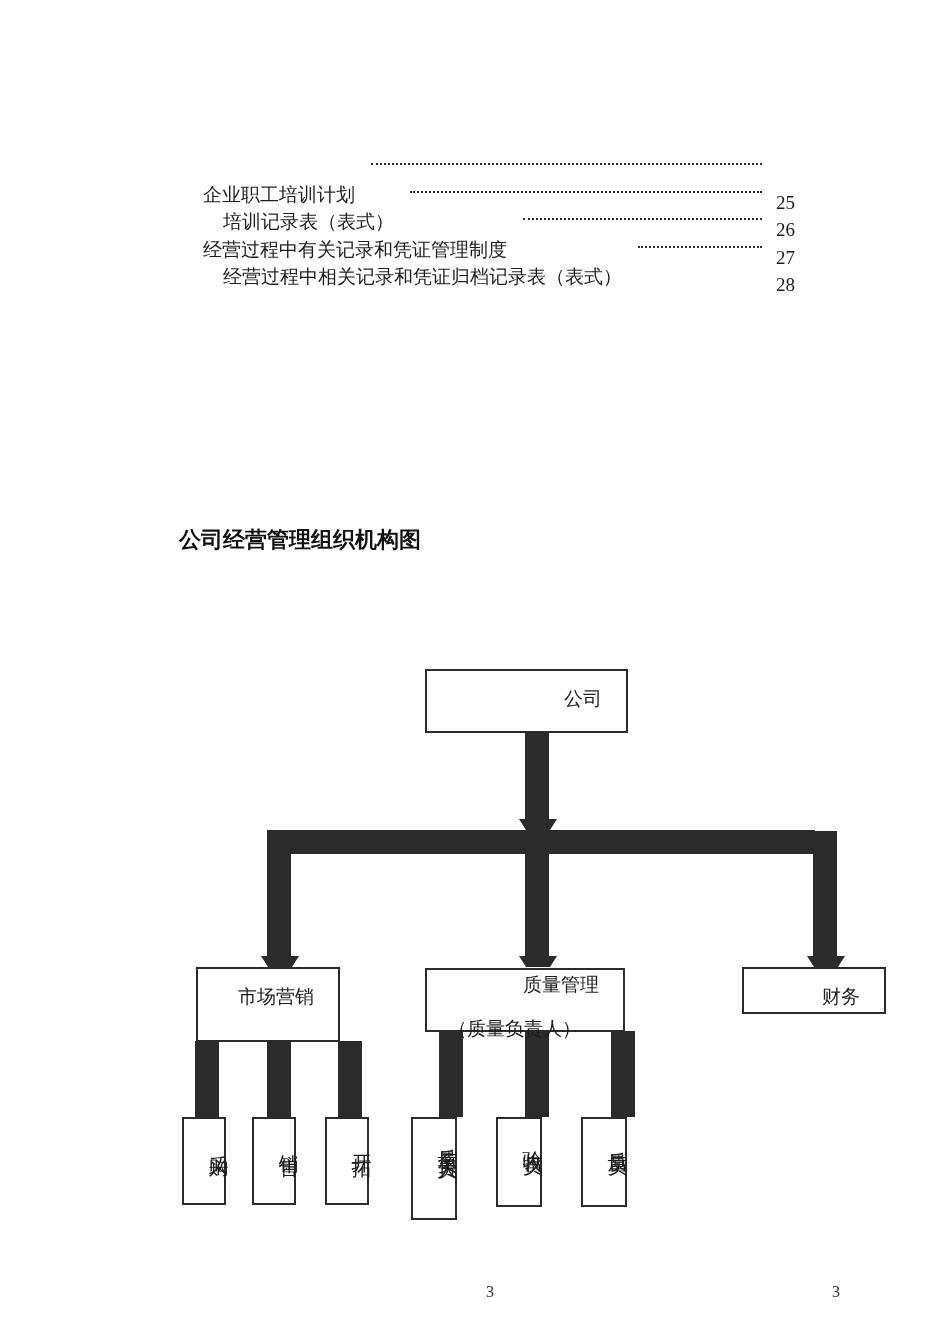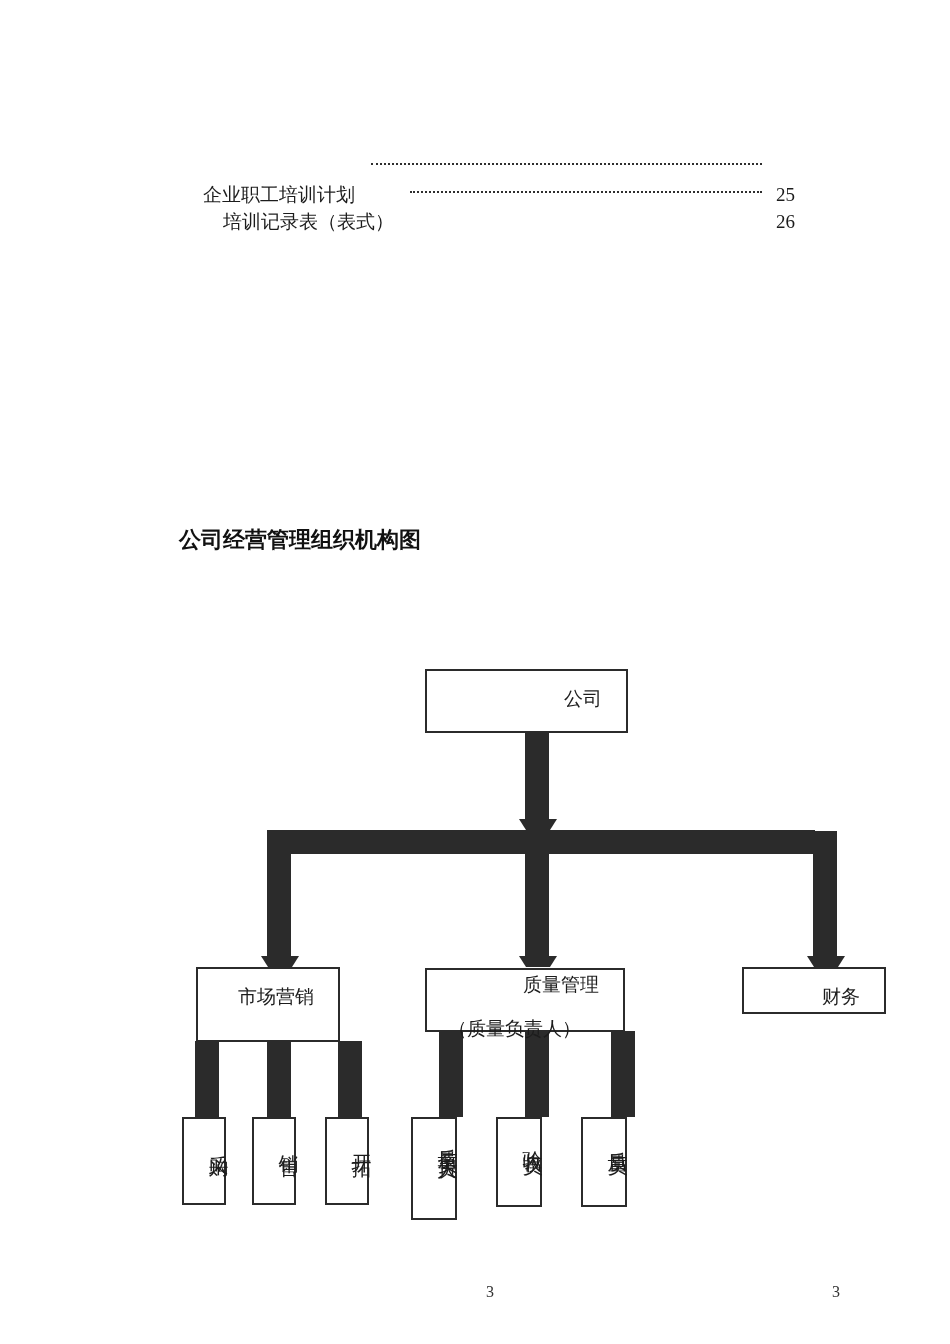--- a/index.html
+++ b/index.html
@@ -11,21 +11,21 @@
     overflow:hidden;
   }
 
   
   .toc { position:absolute; left:143px; top:121px; width:664px; }
   .toc-row { display:flex; height:27.4px; font-size:19px; }
   .toc-row.indent { padding-left:32px; }
   .toc-label { white-space:nowrap; line-height:27.4px; }
   .toc-dots { flex:1 1 auto; align-self:flex-end; margin:0 2px 7px 4px;
               border-bottom:2px dotted #2e2e2e; min-width:10px; }
-  .toc-page { white-space:nowrap; line-height:27.4px; }
+  .toc-page { white-space:nowrap; line-height:27.4px;margin-top:8px; }
 
   
   .heading {
     position:absolute; left:143px; top:489px;
     font-family:"Liberation Sans","DejaVu Sans",sans-serif;
     font-size:22px; font-weight:700; line-height:30px; color:#111;
   }
 
   
   .org { position:absolute; left:0; top:0; width:950px; height:1344px; }
@@ -57,20 +57,30 @@
   <div class="toc">
     <div class="toc-row">
       <span class="toc-label">企业职工培训计划</span>
       <span class="toc-dots"></span>
       <span class="toc-page">25</span>
     </div>
     <div class="toc-row indent">
       <span class="toc-label">培训记录表（表式）</span>
       <span class="toc-dots"></span>
       <span class="toc-page">26</span>
+    </div>
+    <div class="toc-row">
+      <span class="toc-label">经营过程中有关记录和凭证管理制度</span>
+      <span class="toc-dots"></span>
+      <span class="toc-page">27</span>
+    </div>
+    <div class="toc-row indent">
+      <span class="toc-label">经营过程中相关记录和凭证归档记录表（表式）</span>
+      <span class="toc-dots"></span>
+      <span class="toc-page">28</span>
     </div>
   </div>
 
   <h1 class="heading">公司经营管理组织机构图</h1>
 
   <div class="org">
 
     <div class="vline" style="left:501px;top:709px;height:86px;"></div>
     <div class="arrow-down" style="left:495px;top:795px;"></div>
     <div class="hline" style="left:243px;top:806px;width:548px;"></div>

